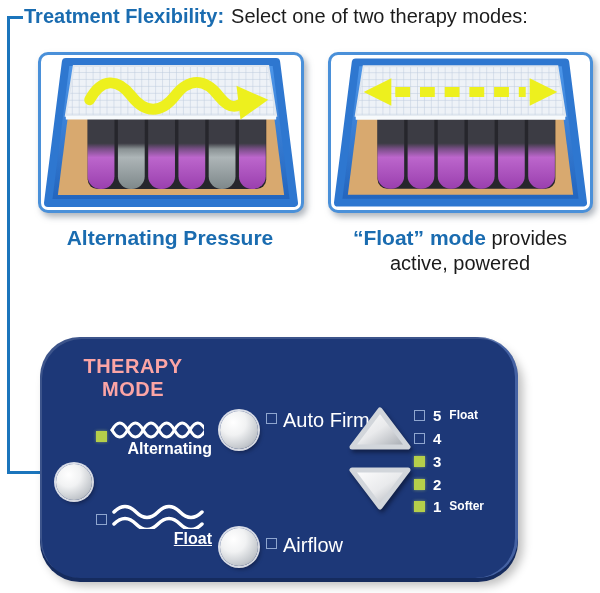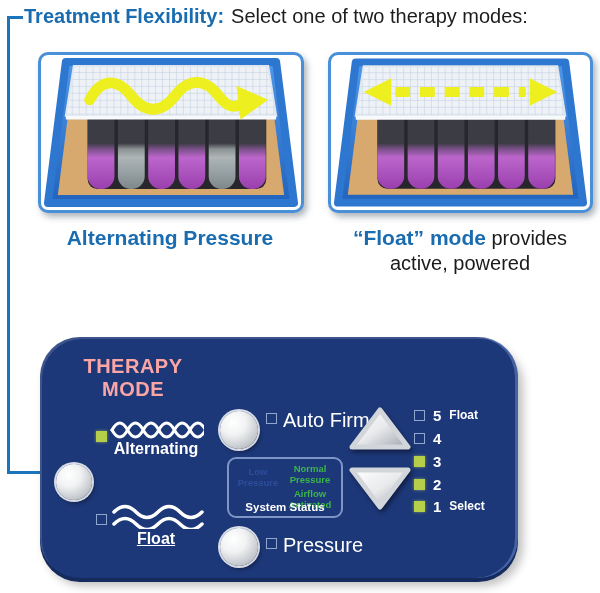--- a/index.html
+++ b/index.html
@@ -50,21 +50,21 @@
   .led.lit{background:#b5cf4a;border-color:#b5cf4a;box-shadow:0 0 3px rgba(190,215,110,.6);}
   .led.abs{position:absolute;}
   #alt-led{left:56px;top:94px;}
   #float-led{left:56px;top:177px;}
   #autofirm-led{left:226px;top:76px;}
   #lockout-led{left:226px;top:201px;}
 
   .mode-icon{position:absolute;}
   #alt-icon{left:70px;top:82px;width:94px;height:22px;}
   #float-icon{left:72px;top:166px;width:92px;height:26px;}
-  .mode-label{position:absolute;color:#fff;font-weight:bold;font-size:16px;text-align:center;}
+  .mode-label{position:absolute;color:#fff;font-weight:bold;font-size:16px;text-align:right;}
   #alt-label{left:60px;top:103px;width:112px;}
   #float-label{left:60px;top:193px;width:112px;text-decoration:underline;}
   .btn-label{position:absolute;color:#fff;font-weight:normal;font-size:20px;white-space:nowrap;}
   #autofirm-label{left:243px;top:72px;}
   #lockout-label{left:243px;top:197px;}
 
   .status-box{position:absolute;left:187px;top:120px;width:116px;height:61px;border:2px solid #7e95c6;border-radius:9px;box-sizing:border-box;}
   .status-dim{position:absolute;left:4px;top:8px;width:50px;text-align:center;font-size:9.5px;font-weight:bold;color:#2d4c9c;line-height:10.5px;}
   .status-active{position:absolute;right:4px;top:5px;width:54px;text-align:center;font-size:9.5px;font-weight:bold;color:#3bb54a;line-height:10.5px;}
   .status-active .grp{margin-bottom:4px;}
@@ -202,32 +202,24 @@
   <svg class="mode-icon" id="float-icon" viewBox="0 0 92 26">
     <path d="M2,9 q11,-11 22,0 q11,11 22,0 q11,-11 22,0 q11,11 22,0" stroke="#ffffff" stroke-width="3.5" fill="none" stroke-linecap="round"></path>
     <path d="M2,21 q11,-11 22,0 q11,11 22,0 q11,-11 22,0 q11,11 22,0" stroke="#ffffff" stroke-width="3.5" fill="none" stroke-linecap="round"></path>
   </svg>
   <div class="mode-label" id="float-label">Float</div>
 
   <button class="round-btn" id="auto-firm-btn"></button>
   <div class="led abs" id="autofirm-led"></div>
   <div class="btn-label" id="autofirm-label">Auto Firm</div>
 
-  <div class="status-box">
-    <div class="status-dim">Low Pressure</div>
-    <div class="status-active">
-      <div class="grp">Normal Pressure</div>
-      <div class="grp">Airflow Activated</div>
-    </div>
-    <div class="status-heading">System Status</div>
-  </div>
 
   <button class="round-btn" id="lockout-btn"></button>
   <div class="led abs" id="lockout-led"></div>
-  <div class="btn-label" id="lockout-label">Pressure</div>
+  <div class="btn-label" id="lockout-label">Airflow</div>
 
   <button class="tri-btn" id="up-btn">
     <svg viewBox="0 0 66 48">
       <defs>
           <linearGradient id="tg-up" x1="0" y1="0" x2="1" y2="1">
         <stop offset="0" stop-color="#ffffff"></stop>
             <stop offset="0.5" stop-color="#e9eaec"></stop>
             <stop offset="1" stop-color="#a0a5ac"></stop>
       </linearGradient>
         </defs>
@@ -263,15 +255,15 @@
     <span class="comfort-suffix"></span>
   </div>
   <div class="comfort-row" id="crow-3">
     <div class="led lit"></div>
     <span class="comfort-value">2</span>
     <span class="comfort-suffix"></span>
   </div>
   <div class="comfort-row" id="crow-4">
     <div class="led lit"></div>
     <span class="comfort-value">1</span>
-    <span class="comfort-suffix">Select</span>
+    <span class="comfort-suffix">Softer</span>
   </div>
 </div>
 
 </body></html>

